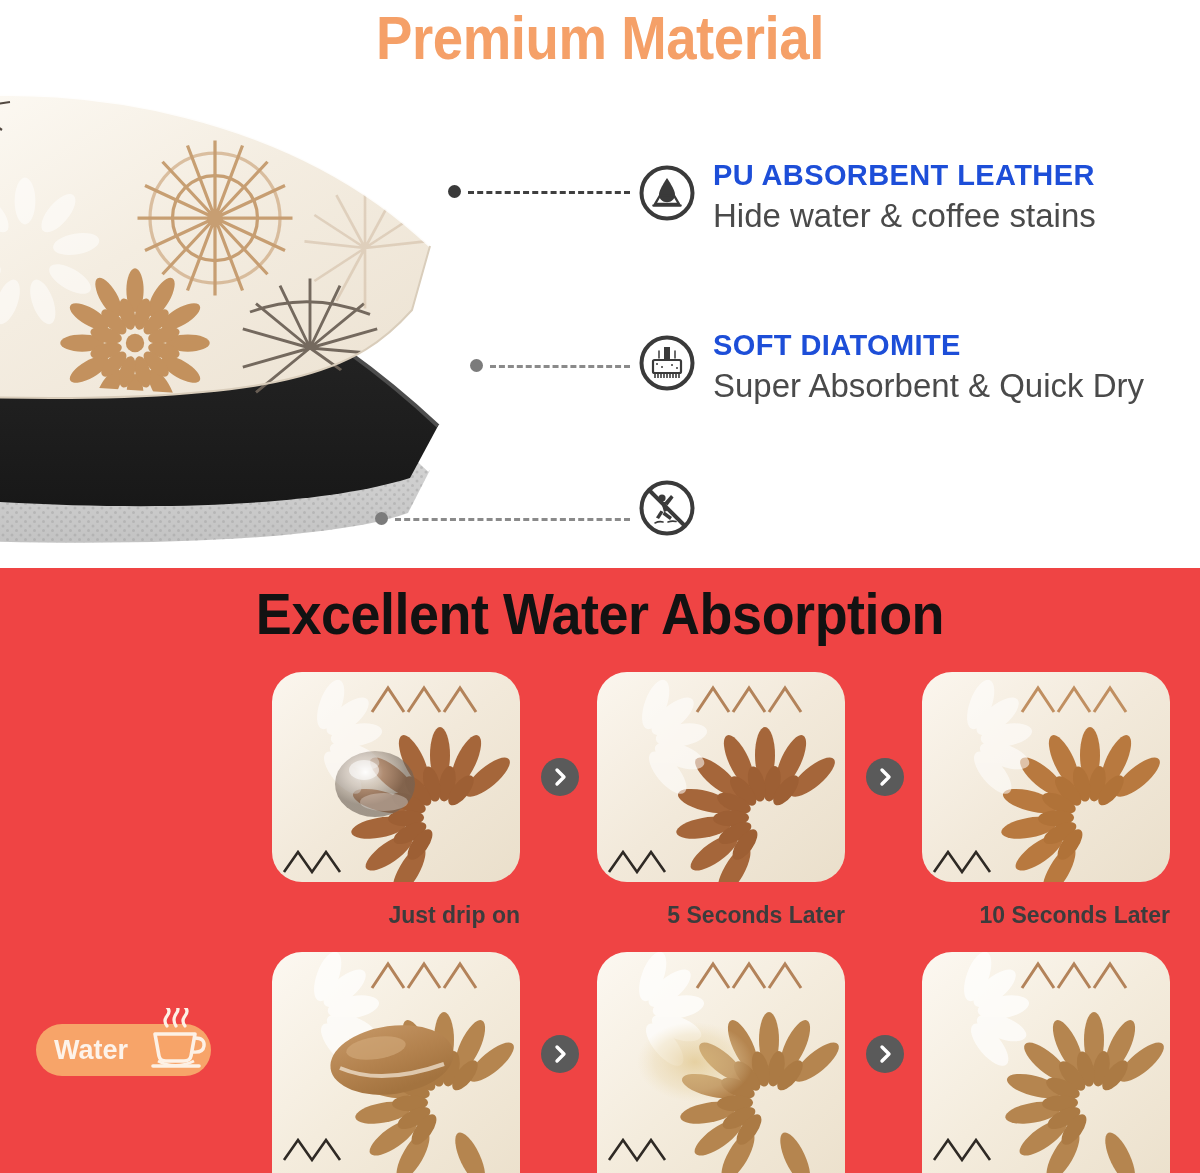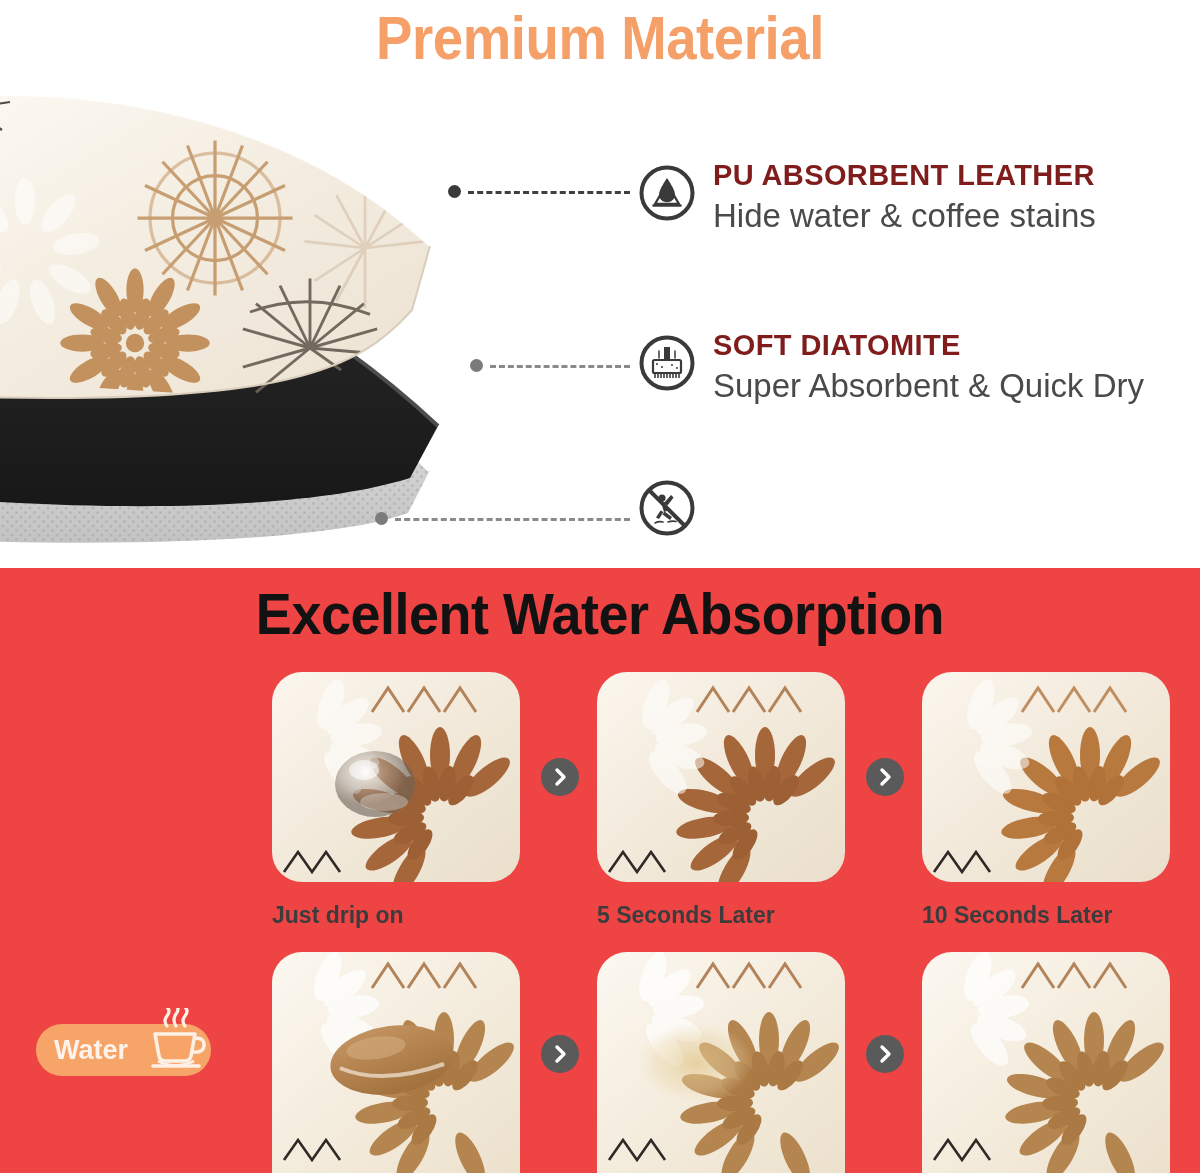--- a/index.html
+++ b/index.html
@@ -57,21 +57,21 @@
   }
   .feat-icon {
     flex: 0 0 auto;
     width: 58px; height: 58px;
     margin-top: 4px;
   }
   .feat-icon svg { display: block; }
   .feat-text { padding-top: 0px; }
   .feat-title {
     font-size: 29px; font-weight: bold;
-    color: #7f1d1d;
+    color: #1d4ed8;
     letter-spacing: 0.4px;
     line-height: 1.08;
     white-space: nowrap;
   }
   .feat-sub {
     font-size: 33px;
     color: #4a4a4a;
     line-height: 1.35;
     margin-top: 3px;
     white-space: nowrap;
@@ -116,21 +116,21 @@
     position: absolute;
     width: 248px; height: 210px;
     border-radius: 30px;
     overflow: hidden;
   }
   .tile svg { display: block; }
 
   .caption {
     position: absolute;
     width: 248px;
-    text-align: left;
+    text-align: right;
     font-size: 23px; font-weight: bold;
     color: #3c3c3c;
     white-space: nowrap;
   }
 
   .arrow {
     position: absolute;
     width: 38px; height: 38px;
     border-radius: 50%;
     background: #5a5a5a;

